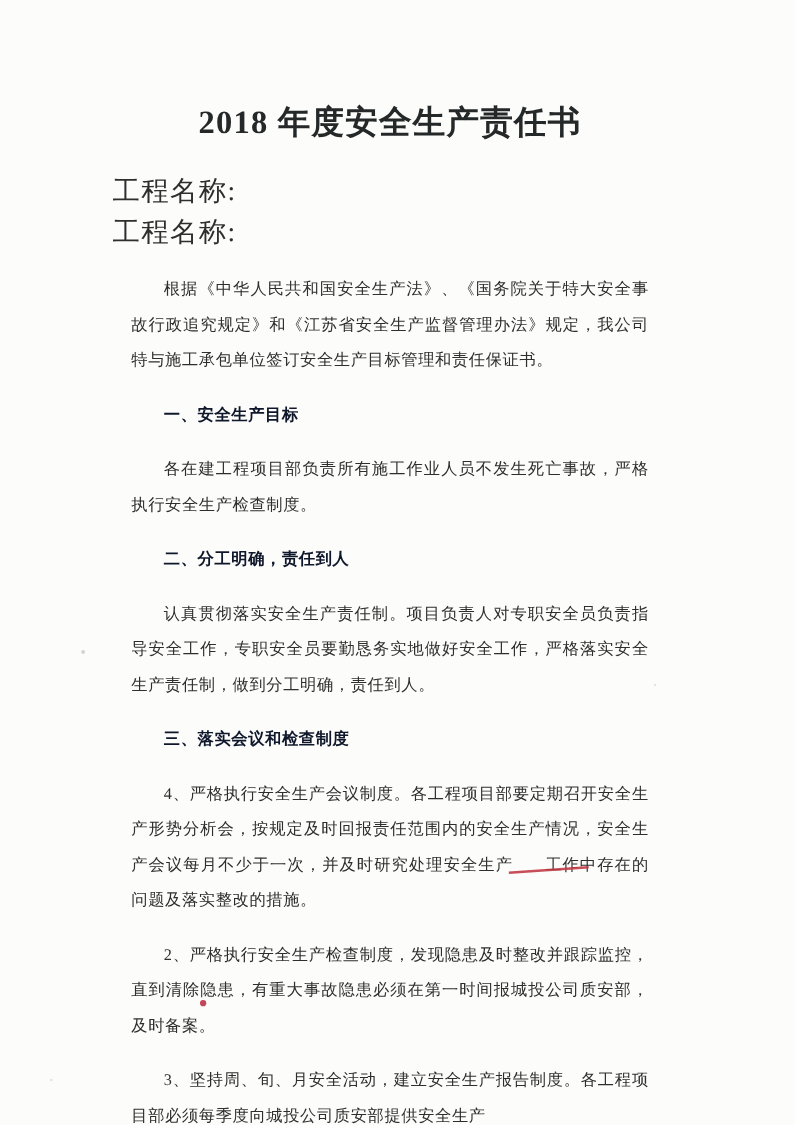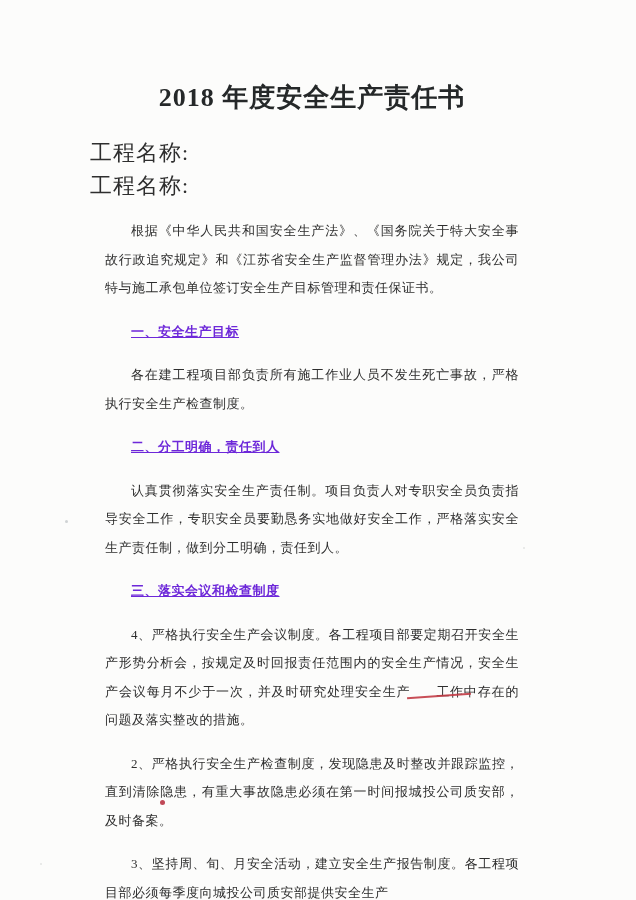--- a/index.html
+++ b/index.html
@@ -32,21 +32,21 @@
   .body-text { margin-top: 8px; }
   .body-text p {
     margin: 15px;
     font-size: 13px;
     line-height: 28.5px;
     letter-spacing: 0.5px;
     text-indent: 2em;
     text-align: justify;
     text-justify: inter-ideograph;
   }
-  .body-text p.heading { font-weight: bold; color: #6d28d9; text-decoration: underline; }
+  .body-text p.heading { font-weight: bold; color: #0f172a; }
   .body-text p.spaced { margin-top: 4px; }
   .struck {
     position: relative;
     display: inline-block;
   }
   .struck::after {
     content: "";
     position: absolute;
     left: -3px;
     right: -8px;

